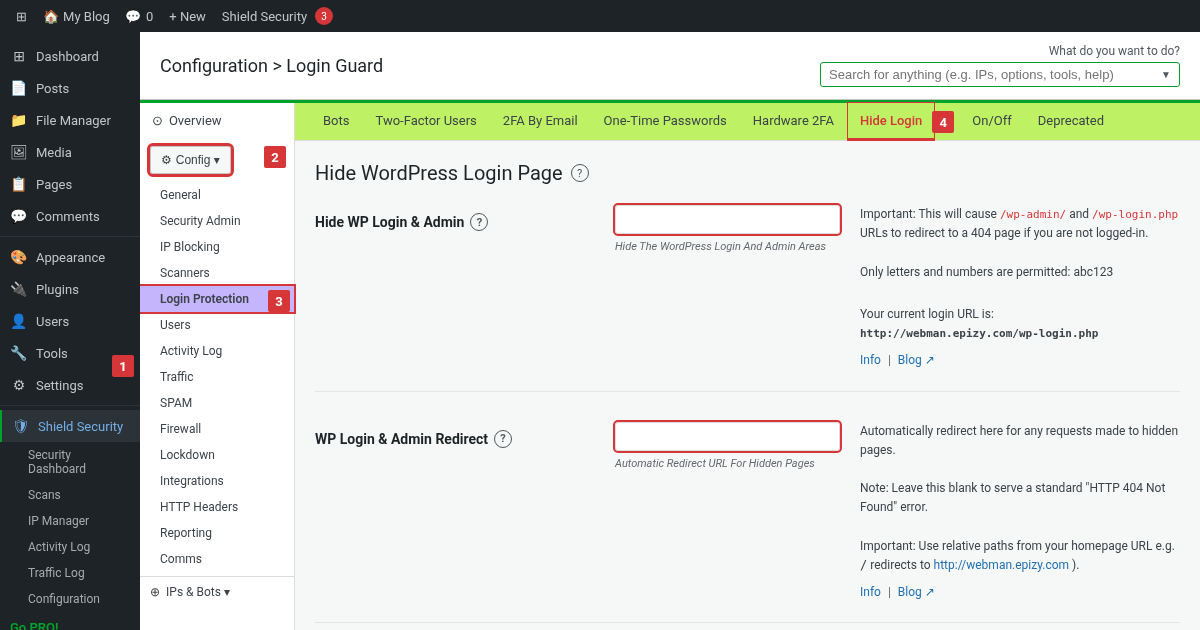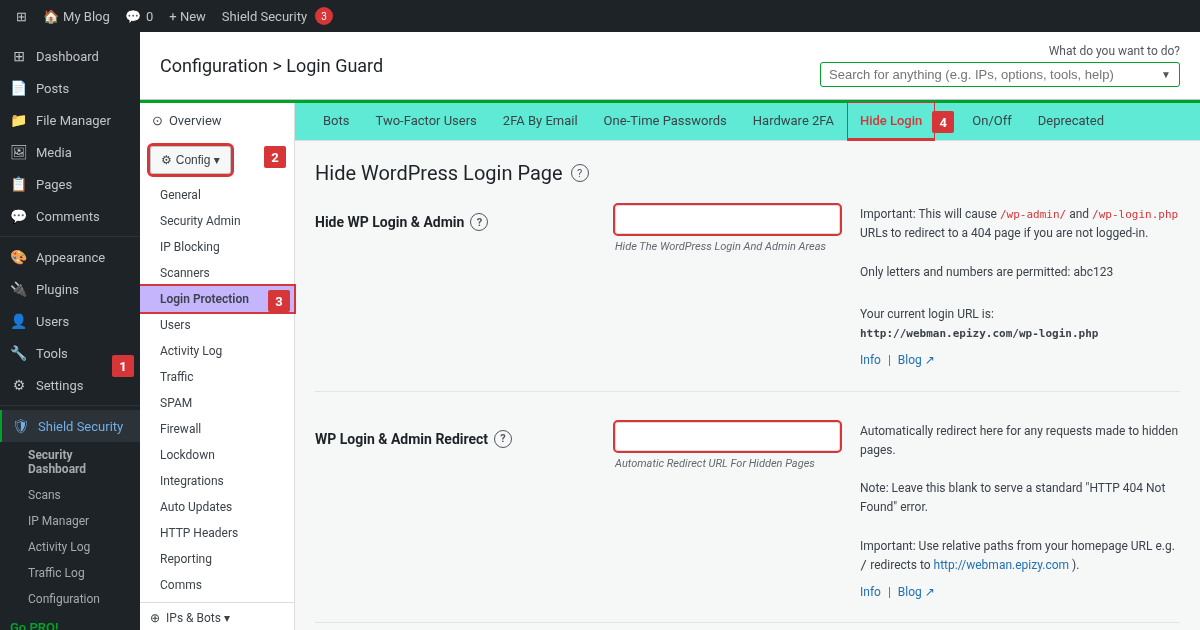--- a/index.html
+++ b/index.html
@@ -45,21 +45,21 @@
       font-size: 13px;
     }
     .menu-item.shield-active { background: #2c3338; color: #72aee6; border-left: 2px solid #00a32a; }
     .menu-icon { font-size: 14px; width: 18px; text-align: center; }
     .menu-separator { height: 1px; background: #2c3338; margin: 4px 0; }
 
     
     .submenu-item {
       padding: 6px 10px 6px 28px; color: #c3c4c7; cursor: pointer; font-size: 12px;
     }
-    .submenu-item.current { color: #fff; font-weight: bold; }
+    .submenu-item.current { color: #fff; }
 
     
     .shield-submenu { background: #1d2327; }
     .shield-submenu .submenu-item { color: #a7aaad; }
 
     
     #wpcontent {
       flex: 1; background: #f0f0f1; overflow: auto;
     }
 
@@ -109,21 +109,21 @@
     }
     .shield-sub-item.login-protection-active {
       background: #c4b5fd; outline: 2px solid #d63638; font-weight: 600;
     }
 
     
     .shield-main { flex: 1; padding: 0; }
 
     
     .shield-tabs {
-      display: flex; align-items: center; background: #5eead4;
+      display: flex; align-items: center; background: #bef264;
       border-bottom: 1px solid #dcdcde;
       padding: 0 16px; gap: 2px;
     }
     .shield-tab {
       padding: 10px 12px; cursor: pointer; font-size: 13px; color: #3c434a;
       border-bottom: 2px solid transparent; white-space: nowrap;
     }
     .shield-tab.active {
       border-bottom: 2px solid #d63638;
       outline: 1px solid #d63638;
@@ -323,21 +323,20 @@
             <div class="shield-sub-item login-protection-active">Login Protection</div>
             <span class="num-badge" style="position:absolute; right:4px; top:4px;">3</span>
           </div>
           <div class="shield-sub-item">Users</div>
           <div class="shield-sub-item">Activity Log</div>
           <div class="shield-sub-item">Traffic</div>
           <div class="shield-sub-item">SPAM</div>
           <div class="shield-sub-item">Firewall</div>
           <div class="shield-sub-item">Lockdown</div>
           <div class="shield-sub-item">Integrations</div>
-          <div class="shield-sub-item">Auto Updates</div>
           <div class="shield-sub-item">HTTP Headers</div>
           <div class="shield-sub-item">Reporting</div>
           <div class="shield-sub-item">Comms</div>
         </div>
 
         
         <div class="ips-bots">
           <span>⊕</span>
           <span>IPs &amp; Bots ▾</span>
         </div>

